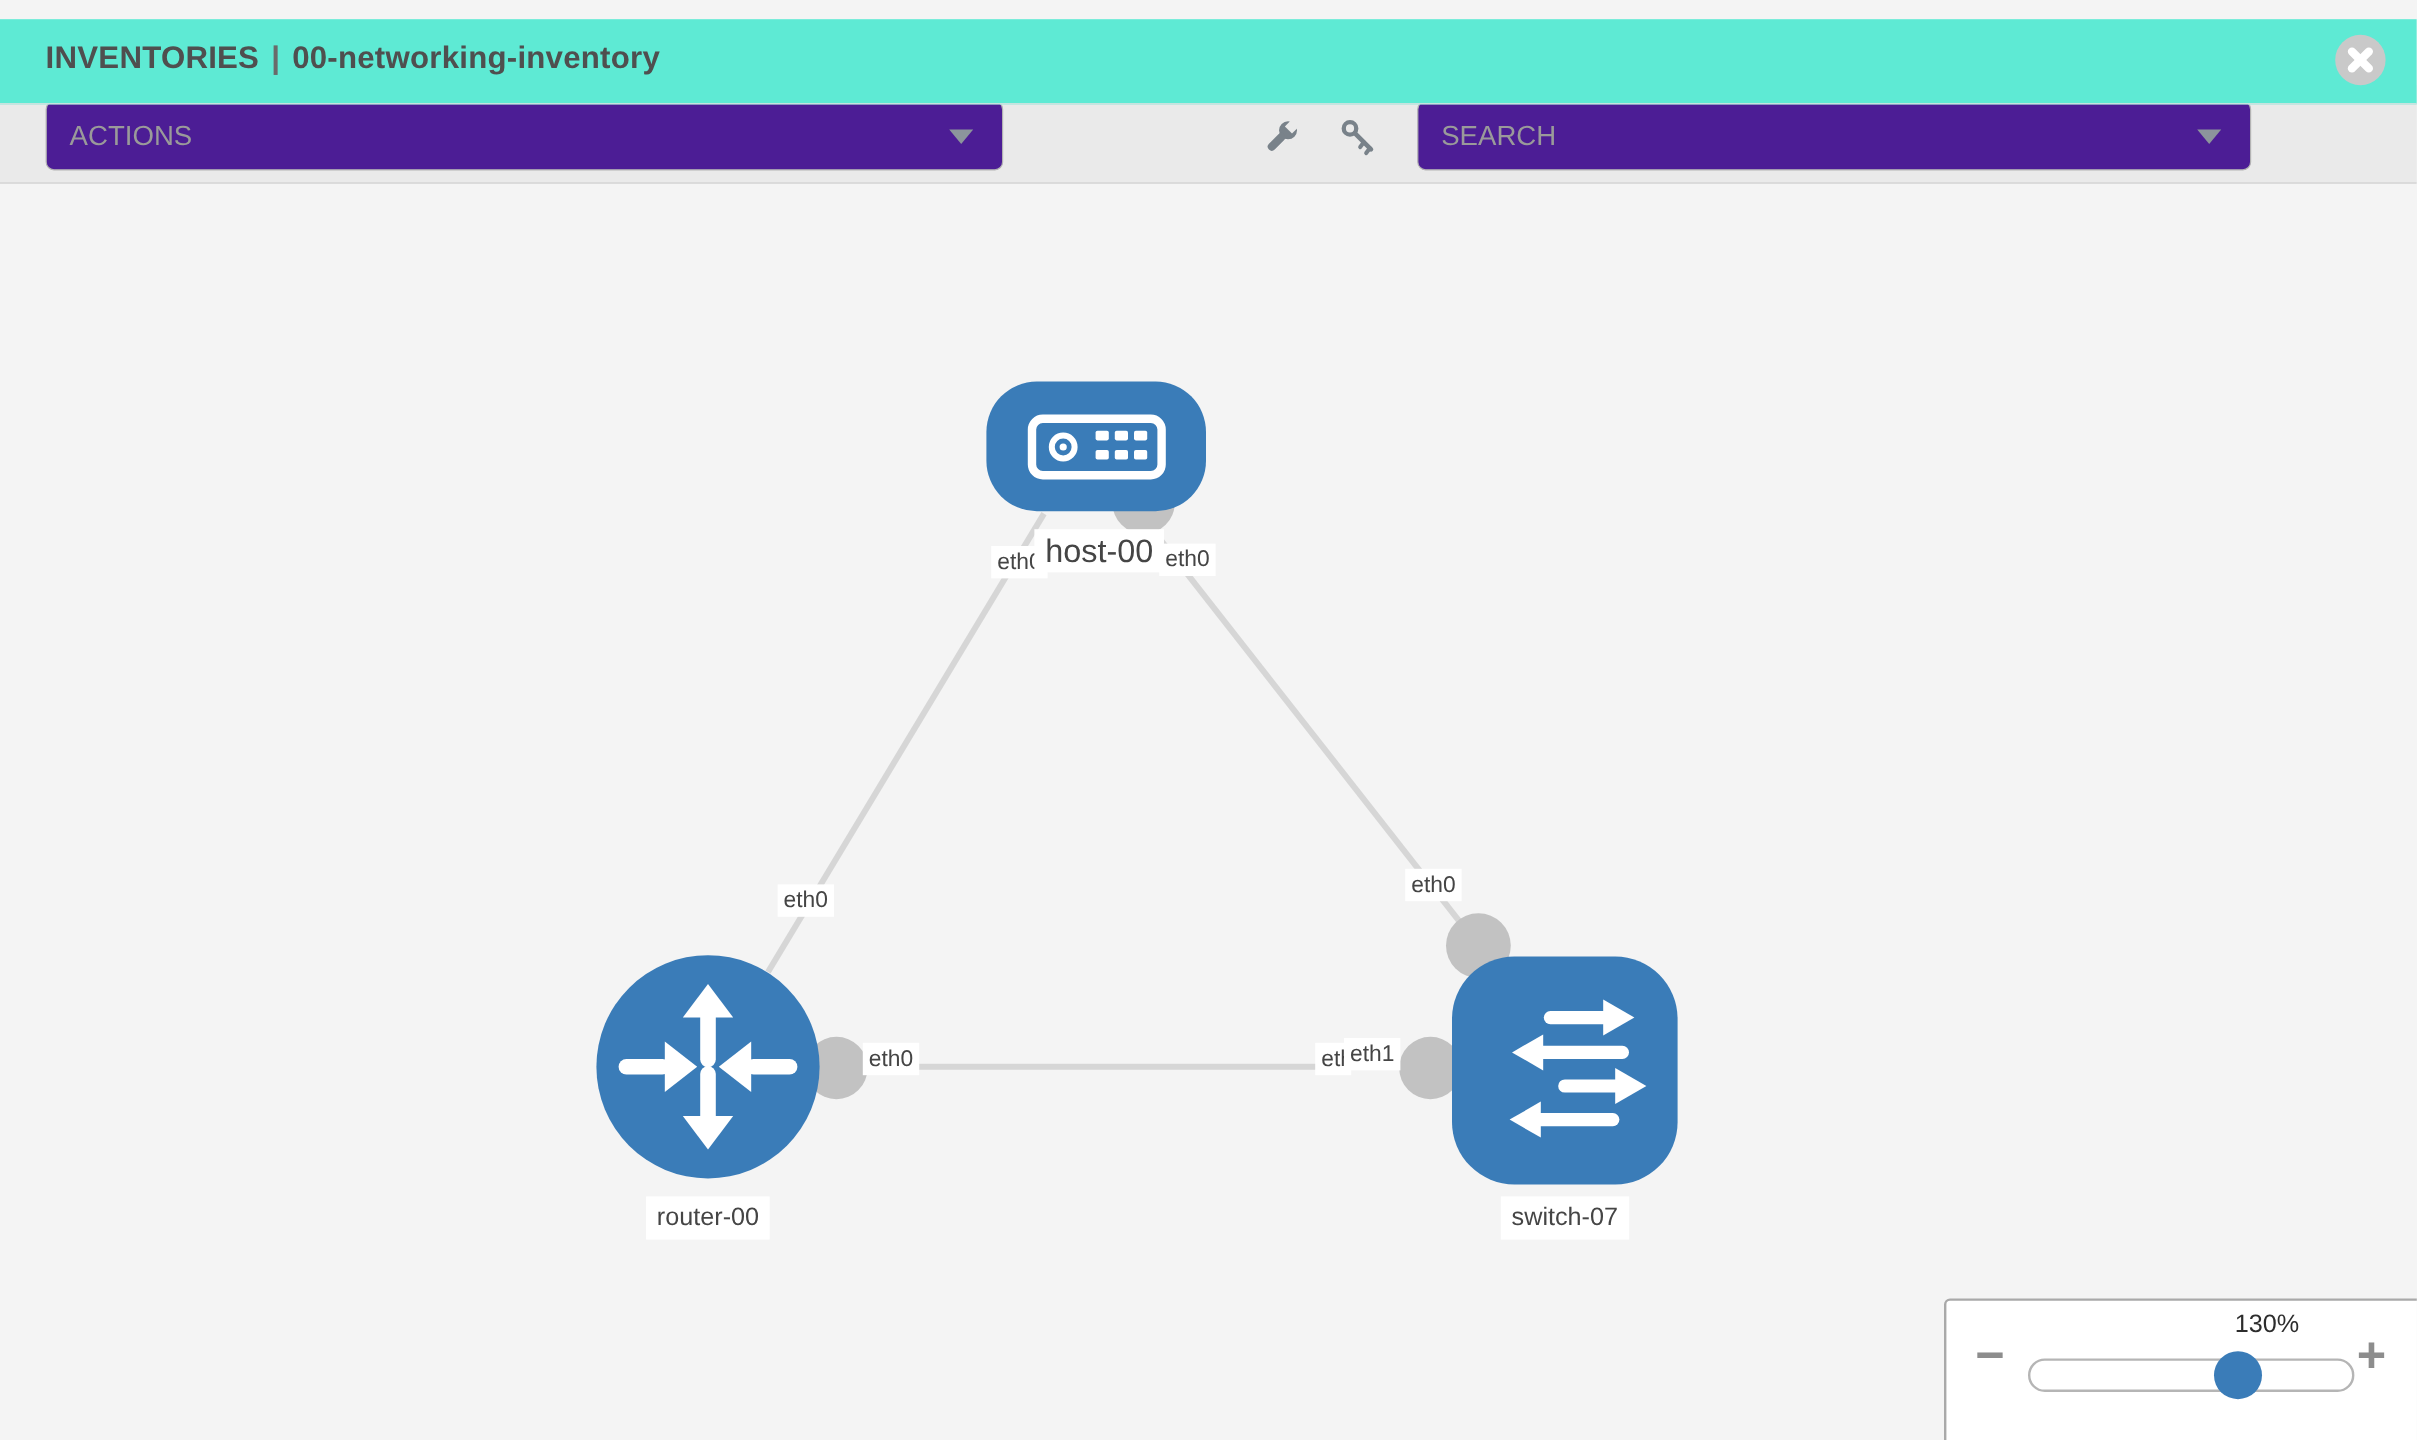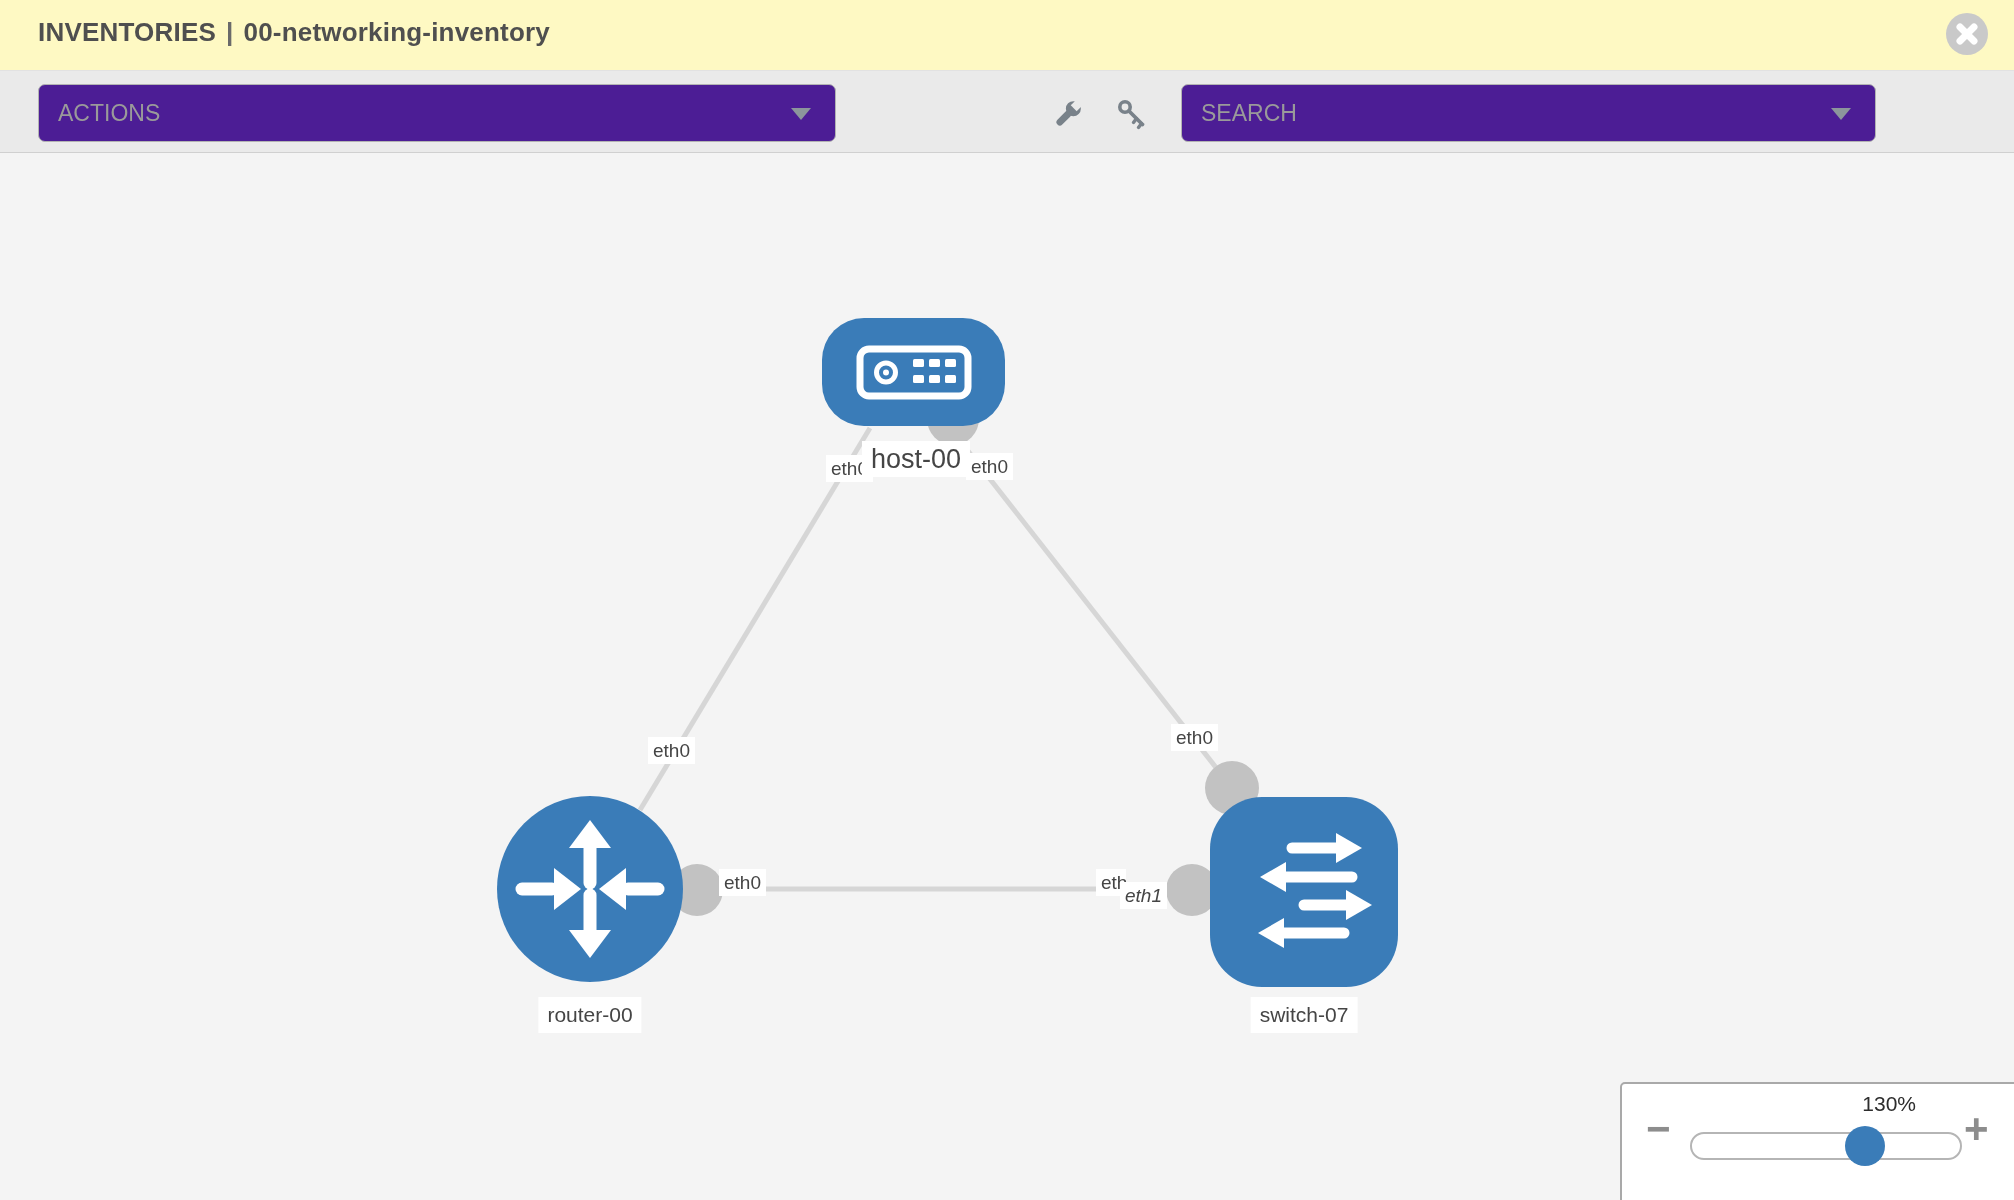--- a/index.html
+++ b/index.html
@@ -2,21 +2,21 @@
 <html><head>
 <meta charset="utf-8">
 <style>
   html,body{margin:0;padding:0;}
   body{
     width:2014px;height:1200px;position:relative;overflow:hidden;
     font-family:"Liberation Sans",sans-serif;background:#f4f4f4;
     -webkit-font-smoothing:antialiased;
   }
   
-  .header{position:absolute;top:0;left:0;width:2014px;height:70px;background:#fef9c3;border-bottom:1px solid #e2e2e2;z-index:30;}
+  .header{position:absolute;top:16px;left:0;width:2014px;height:70px;background:#5eead4;border-bottom:1px solid #e2e2e2;z-index:30;}
   .title{position:absolute;left:38px;top:17px;font-size:26px;font-weight:bold;color:#4f4f4f;letter-spacing:.2px;white-space:nowrap;}
   .title .divider{margin:0 10px;color:#6a6a6a;font-weight:bold;}
   .close-btn{position:absolute;right:26px;top:13px;width:42px;height:42px;border-radius:50%;background:#c9c9c9;cursor:pointer;}
   
   .toolbar{position:absolute;top:71px;left:0;width:2014px;height:81px;background:#eaeaea;border-bottom:1px solid #d0d0d0;z-index:29;}
   .select-box{position:absolute;top:13px;height:58px;background:#4c1d95;border:1px solid #b3b3b3;border-radius:7px;box-sizing:border-box;color:#9a9a9a;font-size:23px;line-height:56px;padding-left:19px;cursor:pointer;}
   .select-actions{left:38px;width:798px;}
   .select-search{left:1181px;width:695px;}
   .caret{position:absolute;right:24px;top:23px;width:0;height:0;border-left:10px solid transparent;border-right:10px solid transparent;border-top:12px solid #8c959c;}
   .tool-icon{position:absolute;top:25px;width:38px;height:38px;cursor:pointer;}
@@ -146,21 +146,21 @@
       </g>
     </g>
   </svg>
 
   <div class="chip iface-chip" style="left:826px;top:303px;">eth0</div>
   <div class="chip iface-chip" style="left:966px;top:301px;">eth0</div>
   <div class="chip iface-chip" style="left:648px;top:585px;">eth0</div>
   <div class="chip iface-chip" style="left:1171px;top:572px;">eth0</div>
   <div class="chip iface-chip" style="left:719px;top:717px;">eth0</div>
   <div class="chip iface-chip clip" style="left:1096px;top:717px;">eth0</div>
-  <div class="chip iface-chip" style="left:1120px;top:730px;font-style:italic;">eth1</div>
+  <div class="chip iface-chip" style="left:1120px;top:713px;">eth1</div>
 
   <div class="chip node-chip host-chip centered" style="left:916px;top:289px;">host-00</div>
   <div class="chip node-chip centered" style="left:590px;top:845px;">router-00</div>
   <div class="chip node-chip centered" style="left:1304px;top:845px;">switch-07</div>
 </div>
 
 <div class="zoom-panel">
   <div class="zoom-level">130%</div>
   <div class="zoom-sign zoom-minus">−</div>
   <div class="zoom-track"></div>

